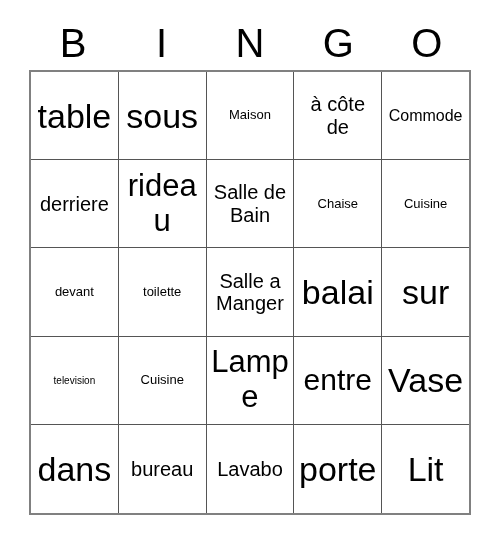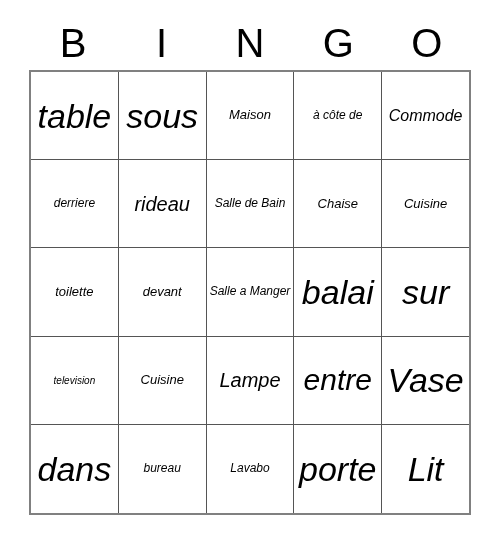--- a/index.html
+++ b/index.html
@@ -63,34 +63,33 @@
     border-bottom: 1px solid #555555;
     display: flex;
     align-items: center;
     justify-content: center;
     text-align: center;
     padding: 0 3px;
     color: #000000;
     line-height: 1.12;
     overflow: hidden;
     word-break: break-word;
-    font-style: italic;
   }
   .grid-row:last-child .cell {
     border-bottom: none;
   }
   .cell:last-child {
     border-right: none;
   }
   
   .fs-xxl { font-size: 34px; }
   .fs-xl  { font-size: 30px; text-align: center; }
-  .fs-lg  { font-size: 20px; }
+  .fs-lg  { font-size: 31px; }
   .fs-md  { font-size: 13px; }
-  .fs-sm  { font-size: 12px; }
+  .fs-sm  { font-size: 20px; }
   .fs-xs  { font-size: 16px; }
   .fs-xxs { font-size: 10px; }
 </style>
 </head>
 <body>
 
 <div class="card">
 
   <div class="header-row">
     <div class="header-cell">B</div>
@@ -112,22 +111,22 @@
 
     <div class="grid-row">
       <div class="cell fs-sm">derriere</div>
       <div class="cell fs-lg">rideau</div>
       <div class="cell fs-sm">Salle de Bain</div>
       <div class="cell fs-md">Chaise</div>
       <div class="cell fs-md">Cuisine</div>
     </div>
 
     <div class="grid-row">
+      <div class="cell fs-md">devant</div>
       <div class="cell fs-md">toilette</div>
-      <div class="cell fs-md">devant</div>
       <div class="cell fs-sm">Salle a Manger</div>
       <div class="cell fs-xxl">balai</div>
       <div class="cell fs-xxl">sur</div>
     </div>
 
     <div class="grid-row">
       <div class="cell fs-xxs">television</div>
       <div class="cell fs-md">Cuisine</div>
       <div class="cell fs-lg">Lampe</div>
       <div class="cell fs-xl">entre</div>

